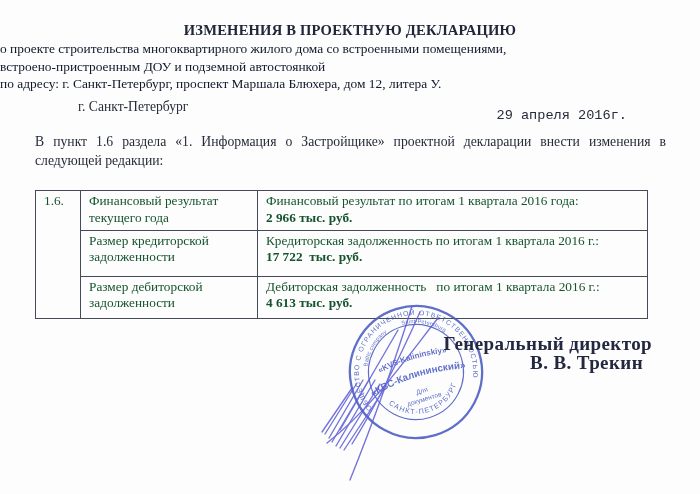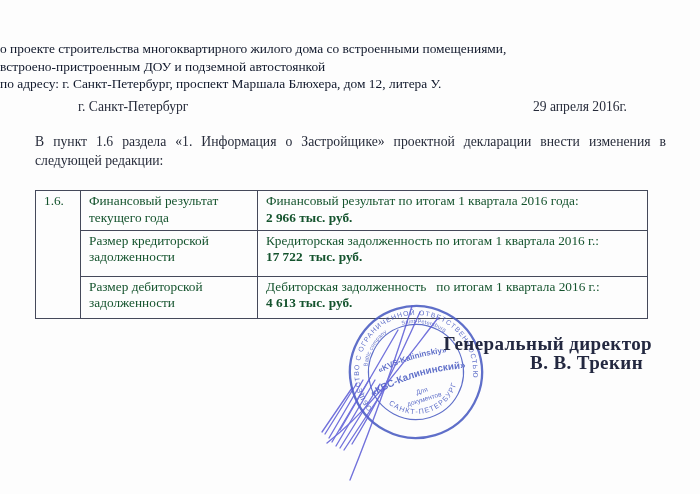--- a/index.html
+++ b/index.html
@@ -21,21 +21,21 @@
   }
   .doc-subtitle{
     position:absolute;top:40px;left:0;width:100%;
     text-align:left;font-size:13.4px;line-height:17.5px;color:#0f172a;
   }
   .city-date{
     position:absolute;top:99px;left:0;width:700px;
     font-size:13.6px;
   }
   .city-date .city{position:absolute;left:78px;top:0;}
-  .city-date .date{position:absolute;right:73px;top:0;}
+  .city-date .date{position:absolute;right:73px;top:9px;font-family:Liberation Mono, monospace;}
   .intro{
     position:absolute;top:132px;left:35px;width:631px;
     font-size:13.7px;line-height:19px;
   }
   .intro .l1{text-align:justify;text-align-last:justify;}
   table.decl{
     position:absolute;top:190px;left:35px;
     border-collapse:collapse;table-layout:fixed;width:612px;
     font-size:13.3px;line-height:16.8px;color:#14532d;
   }
@@ -58,20 +58,21 @@
     position:absolute;left:290px;top:295px;width:230px;height:199px;
   }
   .stamp-wrap svg{display:block;width:230px;height:199px;}
   .stamp-text{fill:var(--stamp-ink);}
 </style>
 </head>
 <body>
 
 <div class="page">
 
+  <div class="doc-title">ИЗМЕНЕНИЯ В ПРОЕКТНУЮ ДЕКЛАРАЦИЮ</div>
 
   <div class="doc-subtitle">
     <div>о проекте строительства многоквартирного жилого дома со встроенными помещениями,</div>
     <div>встроено-пристроенным ДОУ и подземной автостоянкой</div>
     <div>по адресу: г. Санкт-Петербург, проспект Маршала Блюхера, дом 12, литера У.</div>
   </div>
 
   <div class="city-date">
     <span class="city">г. Санкт-Петербург</span>
     <span class="date">29 апреля 2016г.</span>

